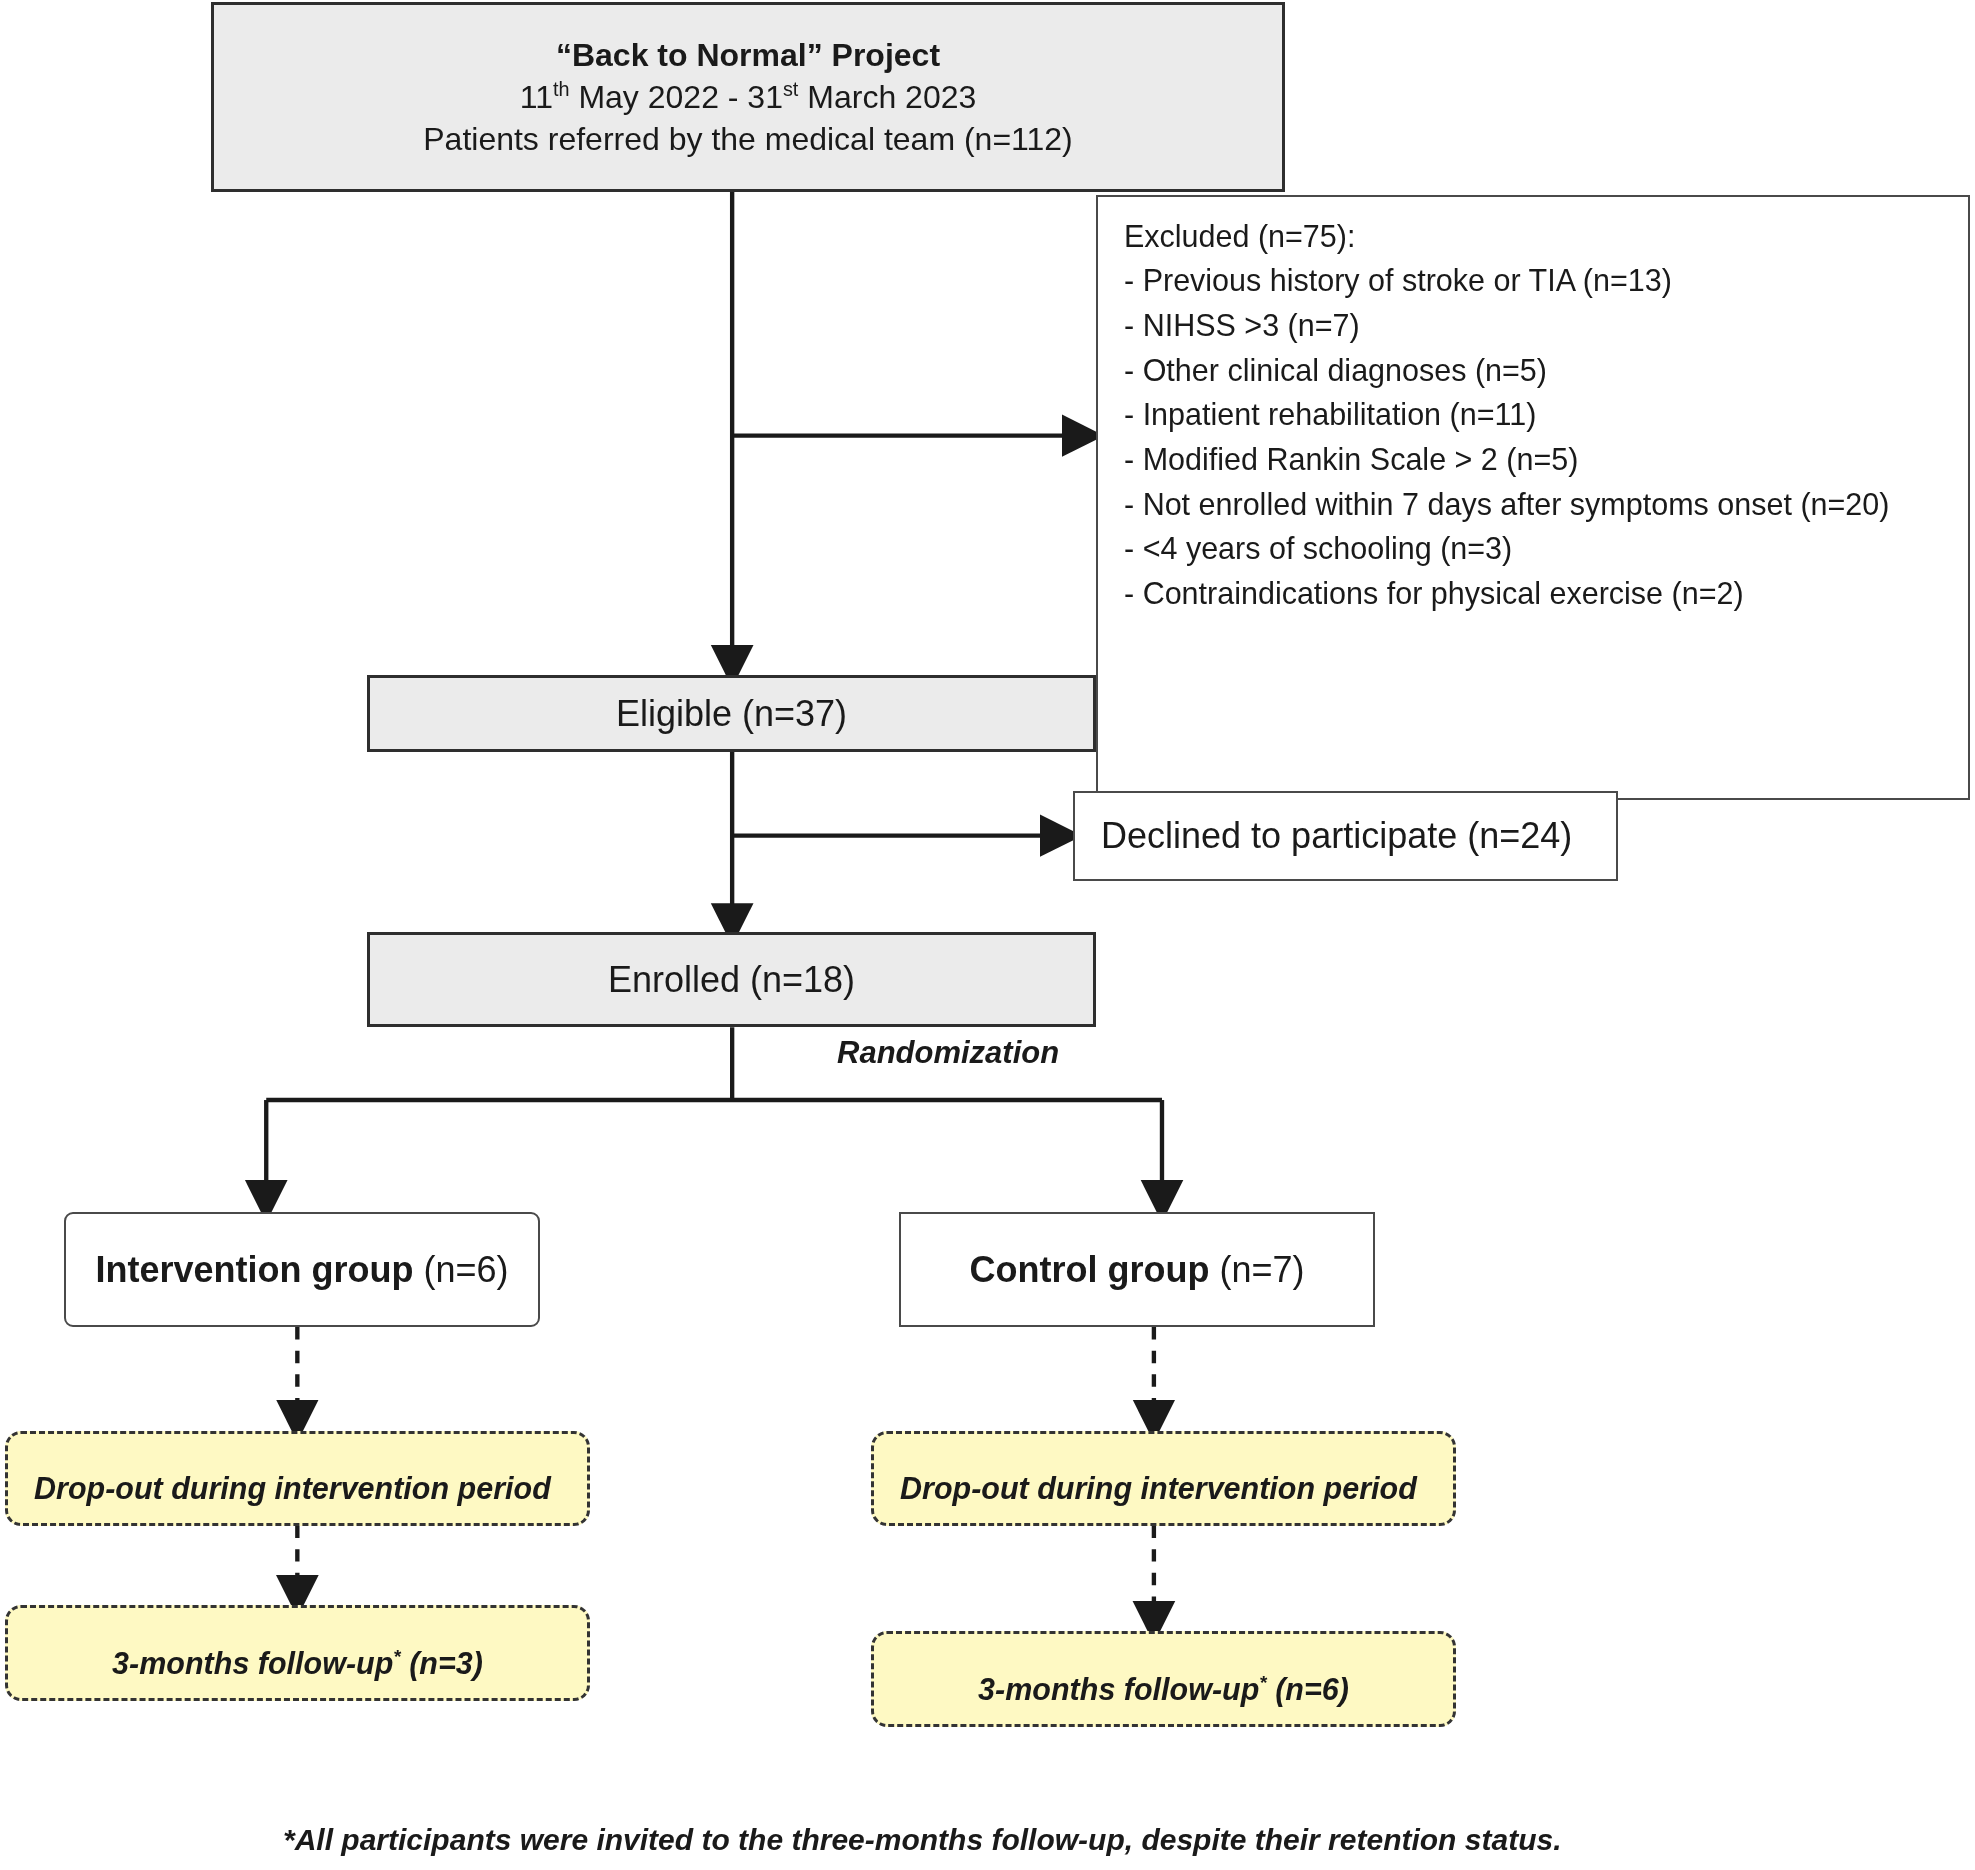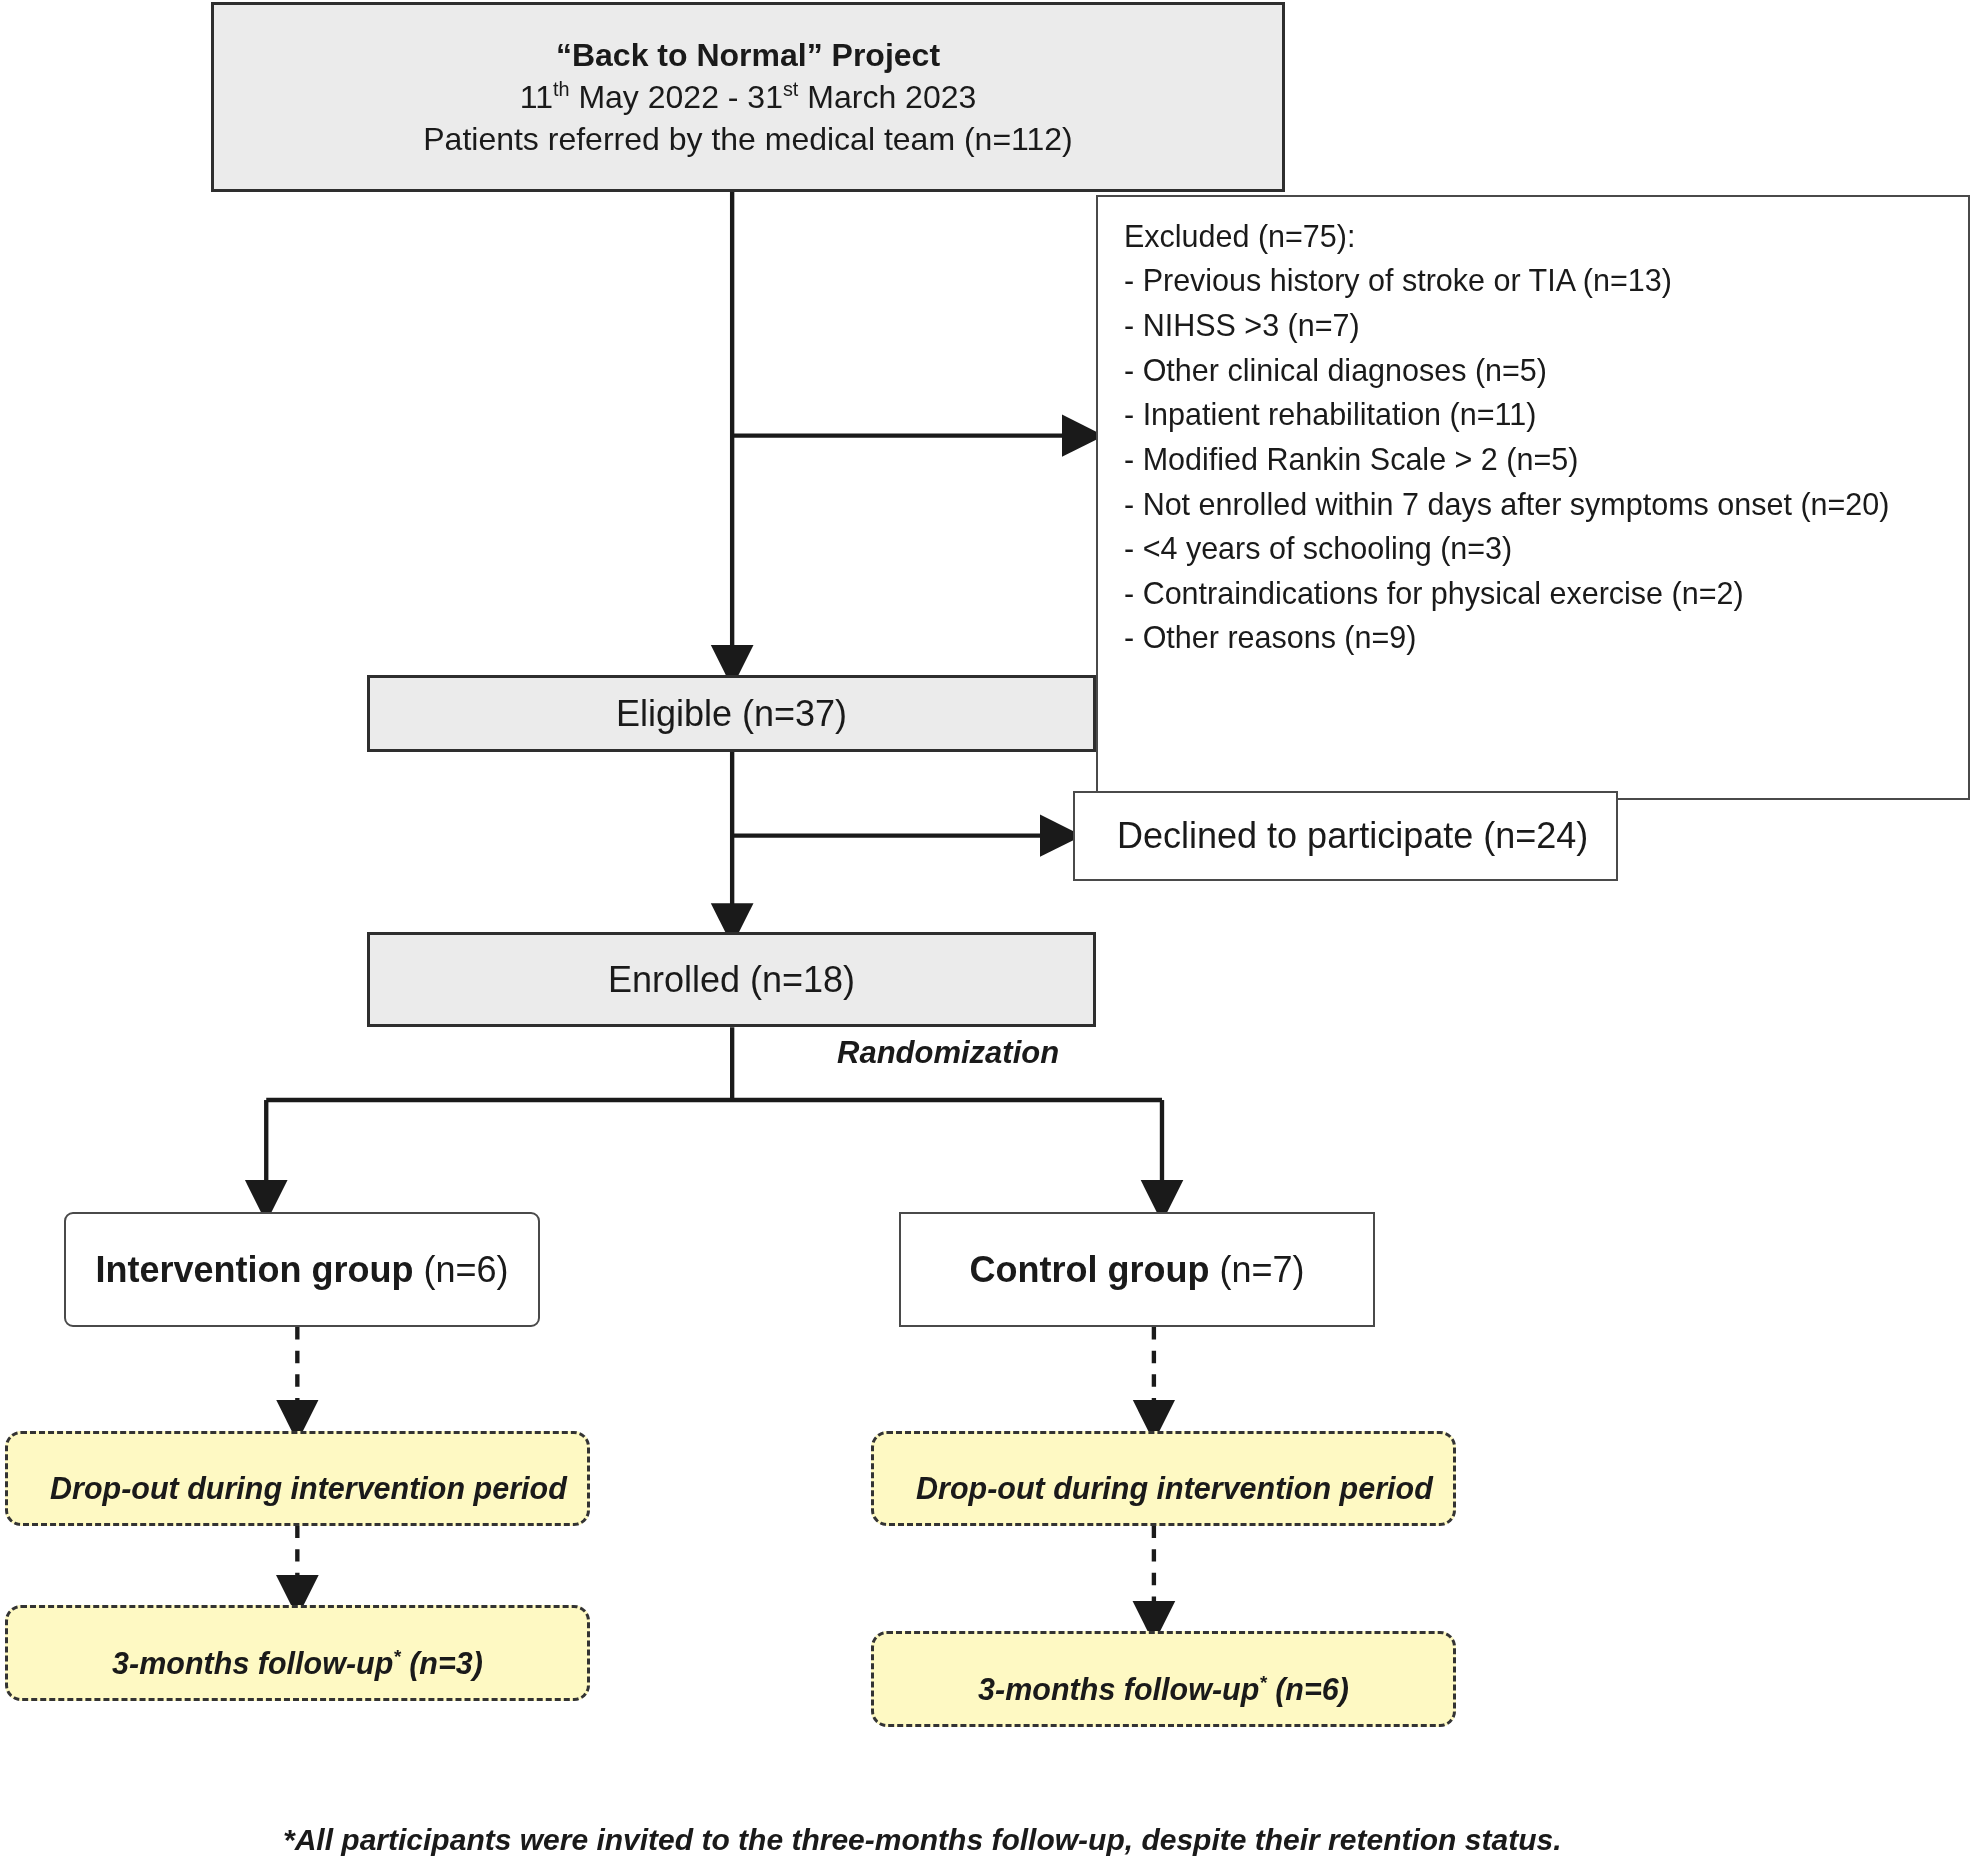--- a/index.html
+++ b/index.html
@@ -56,21 +56,21 @@
 
   
   .t-title   { font-size: 32px; }
   .t-body    { font-size: 36px; }
   .t-list    { font-size: 30.5px; }
   .t-small   { font-size: 30.5px; }
   .bold      { font-weight: bold; }
   .ital      { font-style: italic; font-weight: bold; }
   sup { font-size: 0.62em; vertical-align: super; line-height: 0; }
 
-  .pad-l { padding-left: 42px; }
+  .pad-l { padding-left: 26px; }
   .pad-t { padding-top: 21px; }
 
   .excl-list { padding: 18.7px 0 0 26px; }
   .excl-list .row { white-space: nowrap; margin-bottom: 4.4px; }
 
   .label-free {
     position: absolute;
     font-style: italic;
     font-weight: bold;
     font-size: 31px;
@@ -134,21 +134,20 @@
     <div class="excl-list">
       <div class="row">Excluded (n=75):</div>
       <div class="row">- Previous history of stroke or TIA (n=13)</div>
       <div class="row">- NIHSS &gt;3 (n=7)</div>
       <div class="row">- Other clinical diagnoses (n=5)</div>
       <div class="row">- Inpatient rehabilitation (n=11)</div>
       <div class="row">- Modified Rankin Scale &gt; 2 (n=5)</div>
       <div class="row">- Not enrolled within 7 days after symptoms onset (n=20)</div>
       <div class="row">- &lt;4 years of schooling (n=3)</div>
       <div class="row">- Contraindications for physical exercise (n=2)</div>
-      <div class="row">- Other reasons (n=9)</div>
     </div>
   </div>
 
   <div class="box shaded center t-body" style="left:367px; top:675px; width:729px; height:77px;">
     <span>Eligible (n=37)</span>
   </div>
 
   <div class="box thin left t-body" style="left:1073px; top:791px; width:545px; height:90px;">
     <span class="pad-l">Declined to participate (n=24)</span>
   </div>

